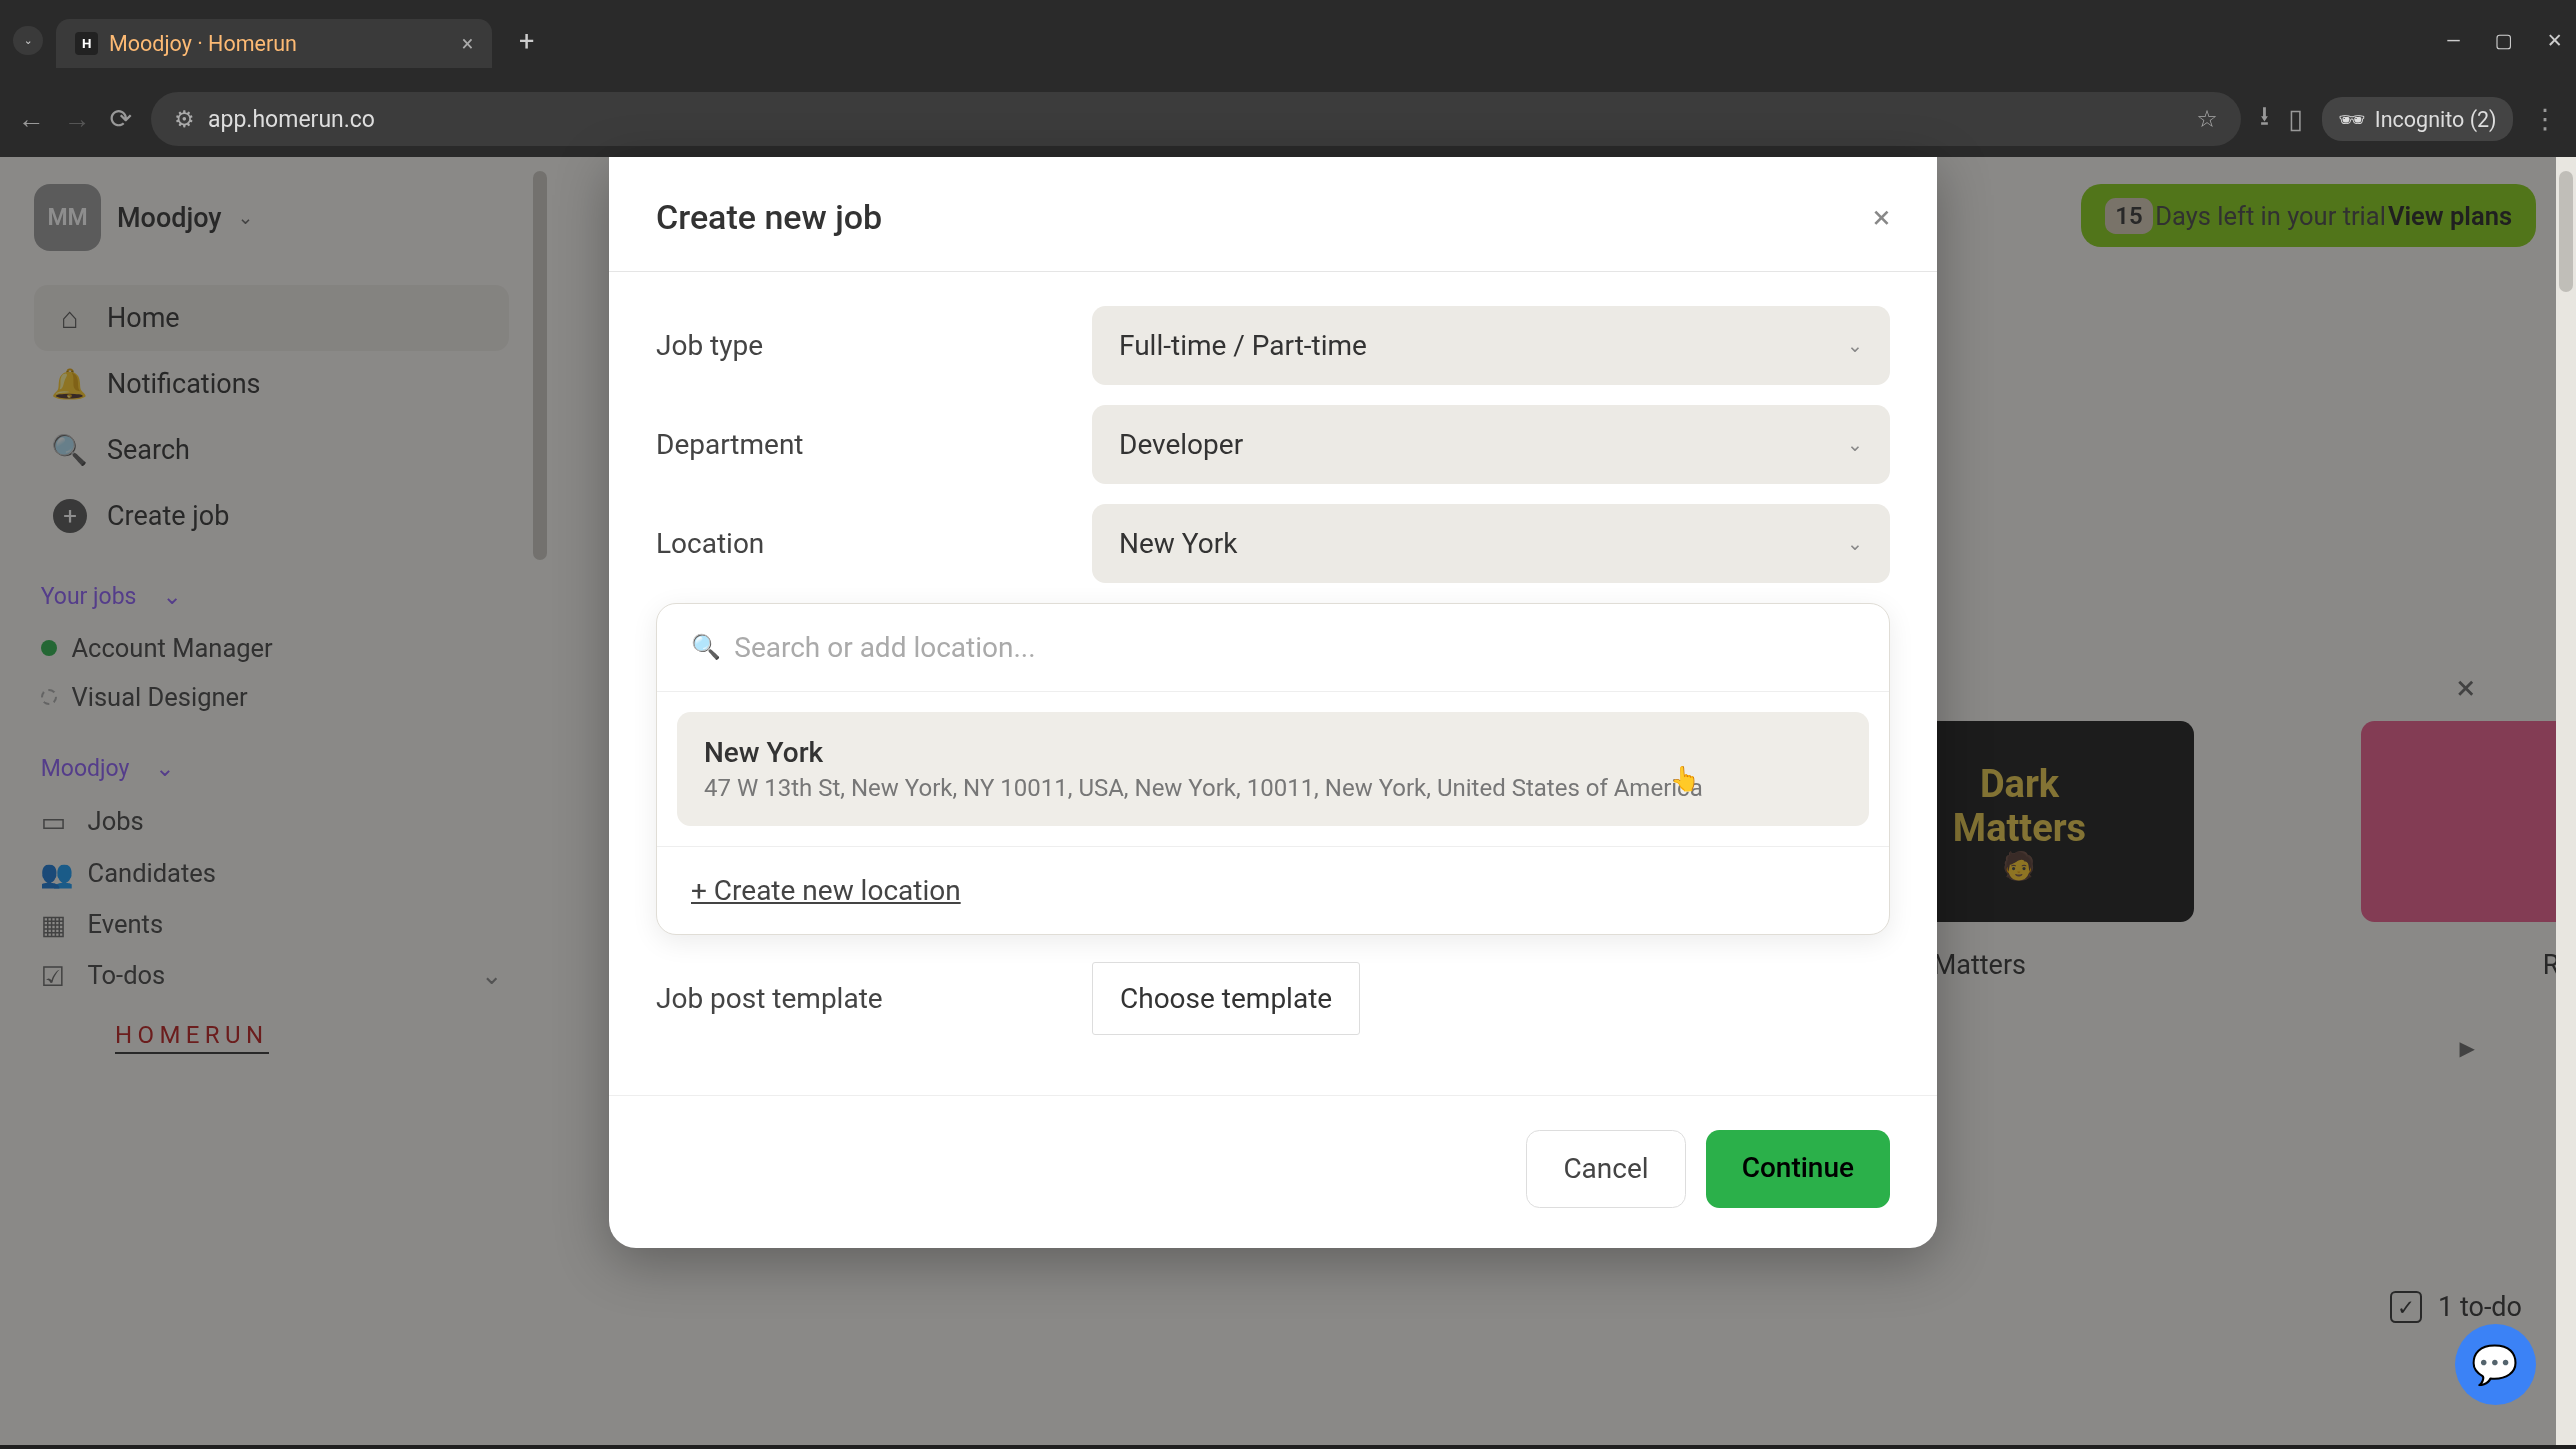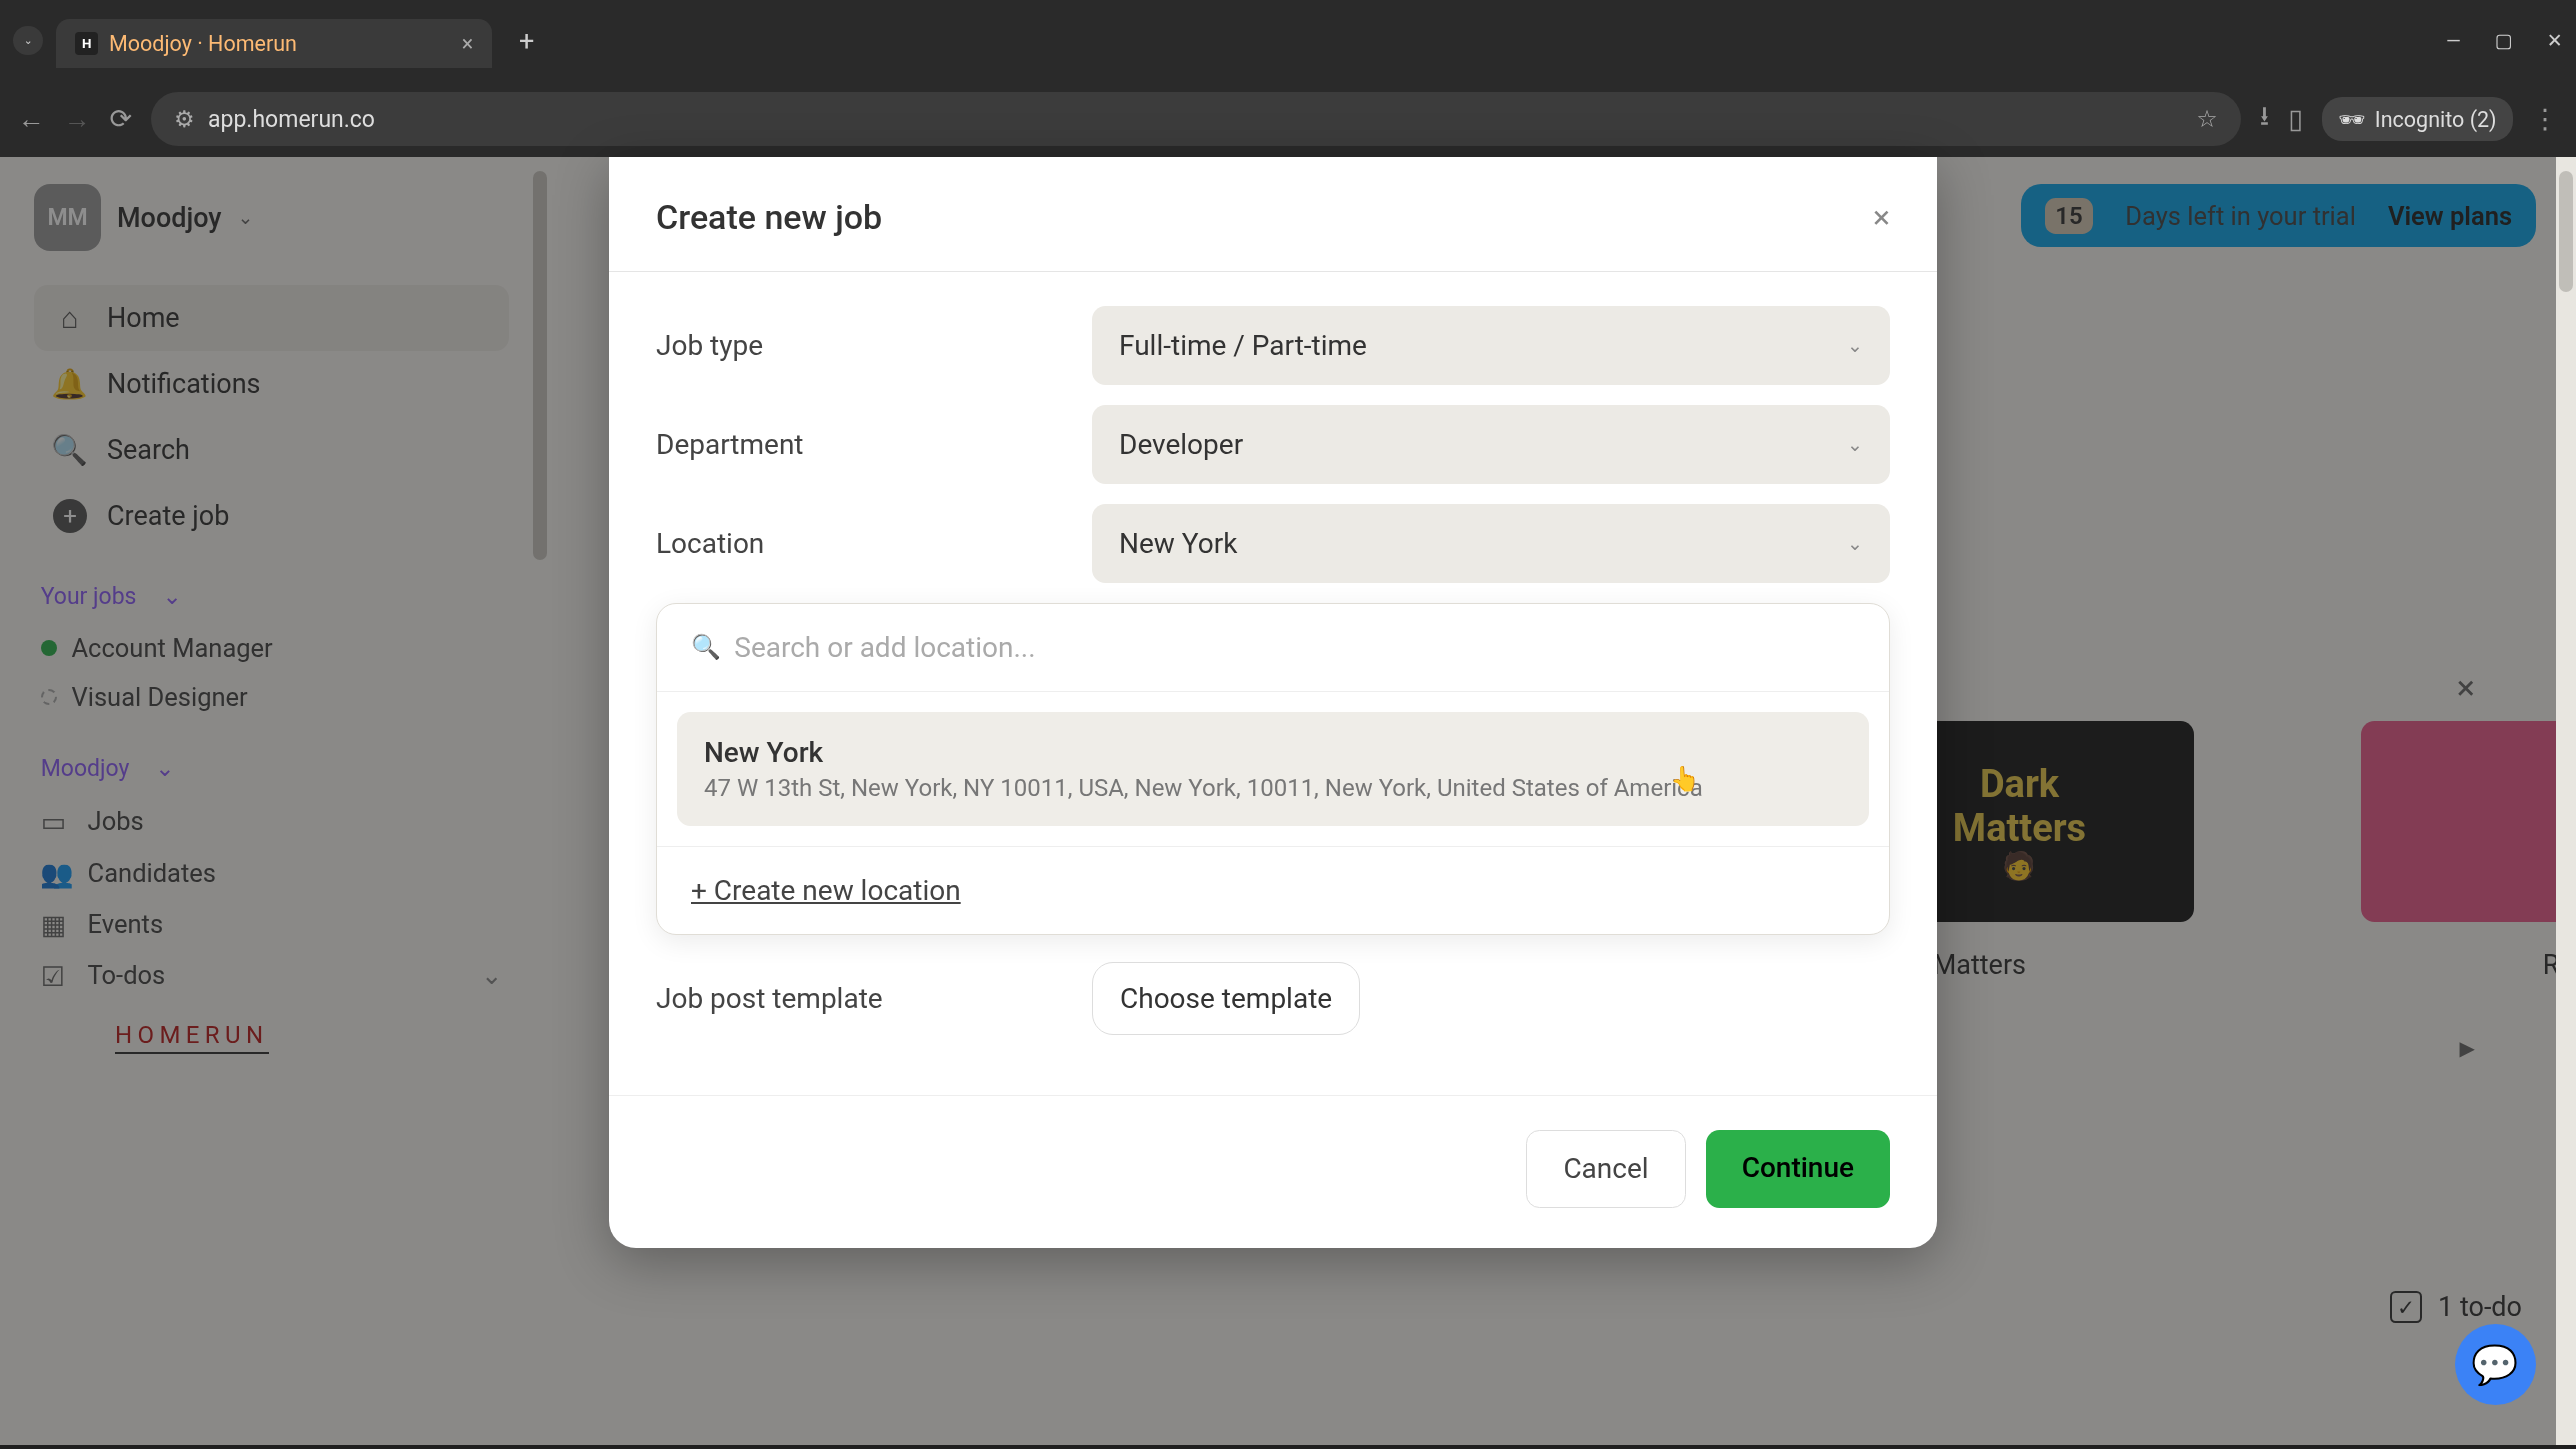--- a/index.html
+++ b/index.html
@@ -46,21 +46,21 @@
     .status-dot { width: 16px; height: 16px; border-radius: 50%; }
     .status-dot.green { background: #2bb04a; }
     .status-dot.gray { border: 2px dashed #aaa; }
     
     .sidebar-bottom-item { display: flex; align-items: center; gap: 17.4px; padding: 10.7px 6.7px; font-size: 25.5px; color: #444; }
     .sb-icon { width: 29.5px; height: 29.5px; color: #666; font-size: 27px; }
     .todo-chevron { margin-left: auto; color: #888; }
     .homerun-logo { font-size: 24px; letter-spacing: 5.4px; color: #b91c1c; margin-top: 20px; margin-left: 81px; border-bottom: 2px solid #333; display: inline-block; padding-bottom: 2.7px; }
     
     .main-area { flex: 1; padding: 27px 34px; position: relative; }
-    .trial-banner { position: absolute; right: 40px; top: 27px; display: flex; align-items: center; gap: 32px; background: #0ea5e9; border-radius: 20px; padding: 13.4px 24px; }
+    .trial-banner { position: absolute; right: 40px; top: 27px; display: flex; align-items: center; gap: 2px; background: #84cc16; border-radius: 20px; padding: 13.4px 24px; }
     .trial-badge { background: #d4c8b4; border-radius: 10.7px; padding: 4px 10.7px; font-size: 24px; font-weight: 600; color: #333; }
     .trial-text { font-size: 25.5px; color: #444; }
     .view-plans { font-size: 25.5px; font-weight: 600; color: #222; }
     
     .card-thumb { position: absolute; top: 564px; width: 349px; height: 201px; border-radius: 13.4px; display: flex; align-items: center; justify-content: center; font-size: 38px; font-weight: 700; }
     .card1 { right: 382px; background: #1a1a1a; color: #e8c94a; flex-direction: column; }
     .card1-label { position: absolute; top: 792px; right: 550px; color: #333; font-size: 27px; }
     .card2 { right: -134px; background: #e85a8a; }
     .card2-label { position: absolute; top: 792px; right: -34px; color: #333; font-size: 27px; }
     .close-card { position: absolute; top: 510px; right: 101px; color: #666; font-size: 34px; }
@@ -88,21 +88,21 @@
     .dropdown-search { display: flex; align-items: center; gap: 13.4px; padding: 27px 34px; }
     .search-icon-dd { color: #aaa; font-size: 24px; }
     .dropdown-input { flex: 1; border: none; outline: none; font-size: 28px; color: #333; background: transparent; }
     .dropdown-input::placeholder { color: #aaa; }
     .dropdown-sep { height: 0.7px; background: #eee; }
     .dropdown-option { margin: 20px; padding: 24px 27px; background: #efede8; border-radius: 13.4px; }
     .option-title { font-size: 28px; color: #333; font-weight: 500; margin-bottom: 5.4px; }
     .option-sub { font-size: 24px; color: #777; }
     .create-location { padding: 27px 34px; font-size: 28px; color: #444; text-decoration: underline; }
     
-    .choose-template-btn { background: #fff; border: 1.3px solid #ddd; border-radius: 21px; padding: 19px 27px; font-size: 28px; color: #333; display: inline-block; }
+    .choose-template-btn { background: #fff; border: 1.3px solid #ddd; border-radius: 3px; padding: 19px 27px; font-size: 28px; color: #333; display: inline-block; }
     
     .modal-footer { display: flex; justify-content: flex-end; gap: 20px; padding: 34px 47px 40px; border-top: 0.7px solid #eee; margin-top: 20px; }
     .btn-cancel { background: #fff; border: 1.3px solid #ddd; border-radius: 13.4px; padding: 21.5px 36px; font-size: 28px; color: #444; }
     .btn-continue { background: #2bb04a; border-radius: 13.4px; padding: 21.5px 36px; font-size: 28px; color: #000000; font-weight: 500; }
     
     .cursor-pointer { position: absolute; left: 1670px; top: 608px; font-size: 24px; color: #333; z-index: 200; }
     
     .scrollbar { position: absolute; right: 0; top: 0; width: 20px; height: 100%; background: #e8e6e0; }
     .scrollbar-thumb { position: absolute; top: 13.4px; left: 2.7px; width: 14.8px; height: 121px; background: #c0beb8; border-radius: 7.4px; }
     .left-scrollbar { position: absolute; left: 530px; top: 0; width: 20px; height: 100%; }

